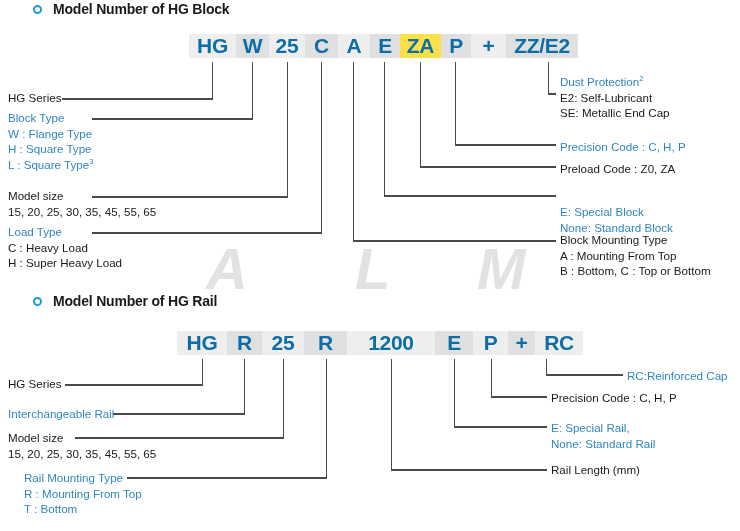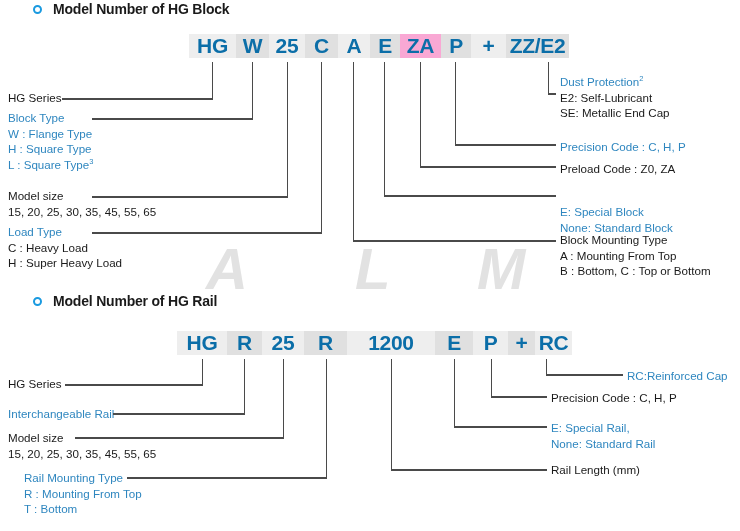--- a/index.html
+++ b/index.html
@@ -131,24 +131,24 @@
     <span class="section-title">Model Number of HG Block</span>
   </div>
 
   <div class="codebar" style="left:189px; top:30px;">
     <div class="codebox shade-a" style="width:47px;">HG</div>
     <div class="codebox shade-b" style="width:33px;">W</div>
     <div class="codebox shade-a" style="width:36px;">25</div>
     <div class="codebox shade-b" style="width:33px;">C</div>
     <div class="codebox shade-a" style="width:32px;">A</div>
     <div class="codebox shade-b" style="width:30px;">E</div>
-    <div class="codebox shade-b" style="width:41px; background:#f9a8d4;">ZA</div>
+    <div class="codebox shade-b" style="width:41px; background:#fde047;">ZA</div>
     <div class="codebox shade-b" style="width:30px; background:#e0e0e0;">P</div>
     <div class="codebox shade-a plus" style="width:35px;">+</div>
-    <div class="codebox shade-b" style="width:63px;">ZZ/E2</div>
+    <div class="codebox shade-b" style="width:72px;">ZZ/E2</div>
   </div>
 
   <div class="ann" style="left:8px; top:90px;">
     <span class="ln t-dark">HG Series</span>
   </div>
 
   <div class="ann" style="left:8px; top:110px;">
     <span class="ln t-blue">Block  Type</span>
     <span class="ln t-blue">W : Flange  Type</span>
     <span class="ln t-blue">H : Square Type</span>
@@ -198,21 +198,21 @@
 
   <div class="codebar" style="left:177px; top:327px;">
     <div class="codebox shade-a" style="width:50px;">HG</div>
     <div class="codebox shade-b" style="width:35px;">R</div>
     <div class="codebox shade-a" style="width:42px;">25</div>
     <div class="codebox shade-b" style="width:43px;">R</div>
     <div class="codebox shade-a" style="width:88px;">1200</div>
     <div class="codebox shade-b" style="width:38px;">E</div>
     <div class="codebox shade-a" style="width:35px;">P</div>
     <div class="codebox shade-b" style="width:27px;">+</div>
-    <div class="codebox shade-a" style="width:37px;">RC</div>
+    <div class="codebox shade-a" style="width:48px;">RC</div>
   </div>
 
   <div class="ann" style="left:8px; top:376px;">
     <span class="ln t-dark">HG Series</span>
   </div>
 
   <div class="ann" style="left:8px; top:406px;">
     <span class="ln t-blue">Interchangeable Rail</span>
   </div>
 

